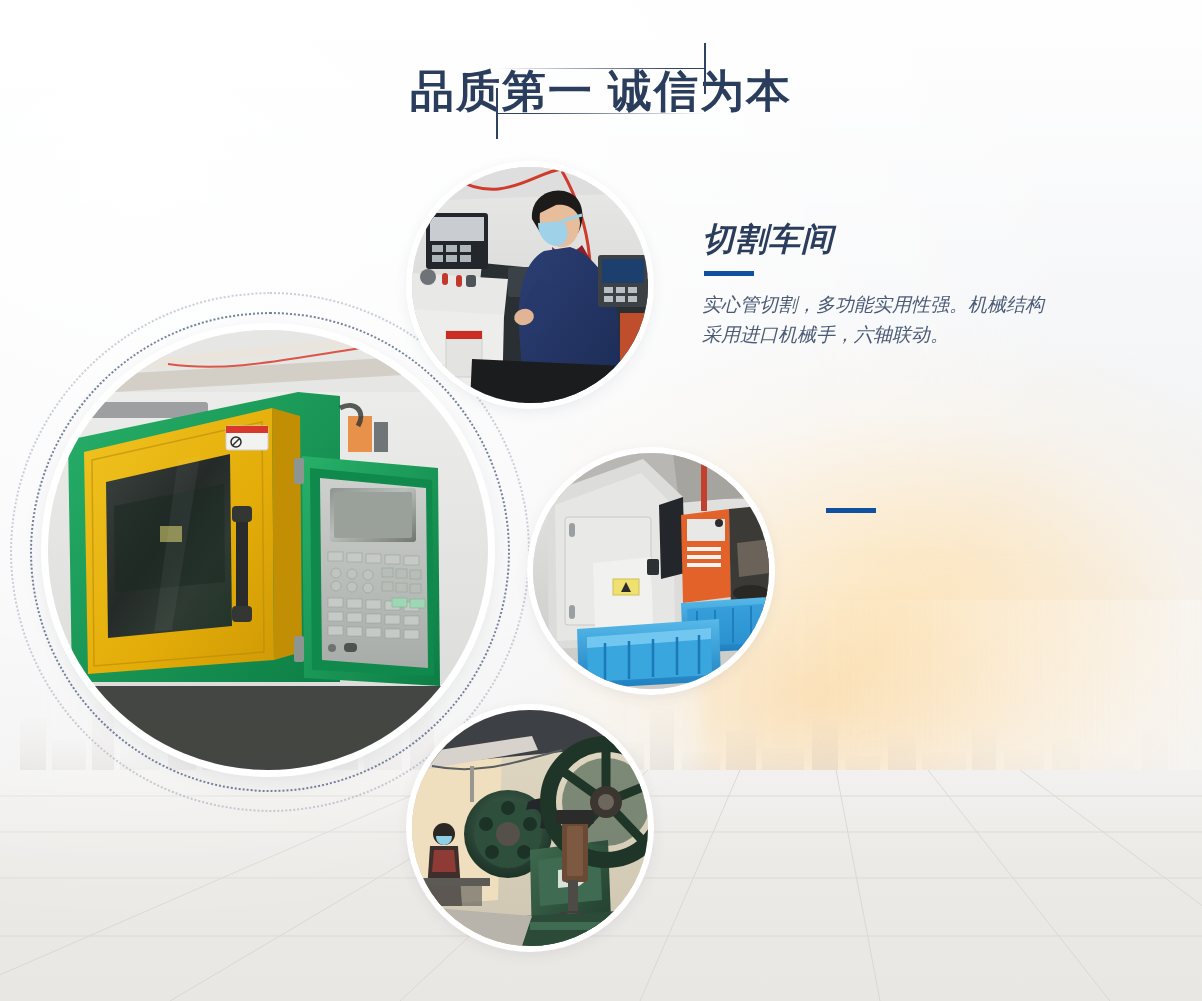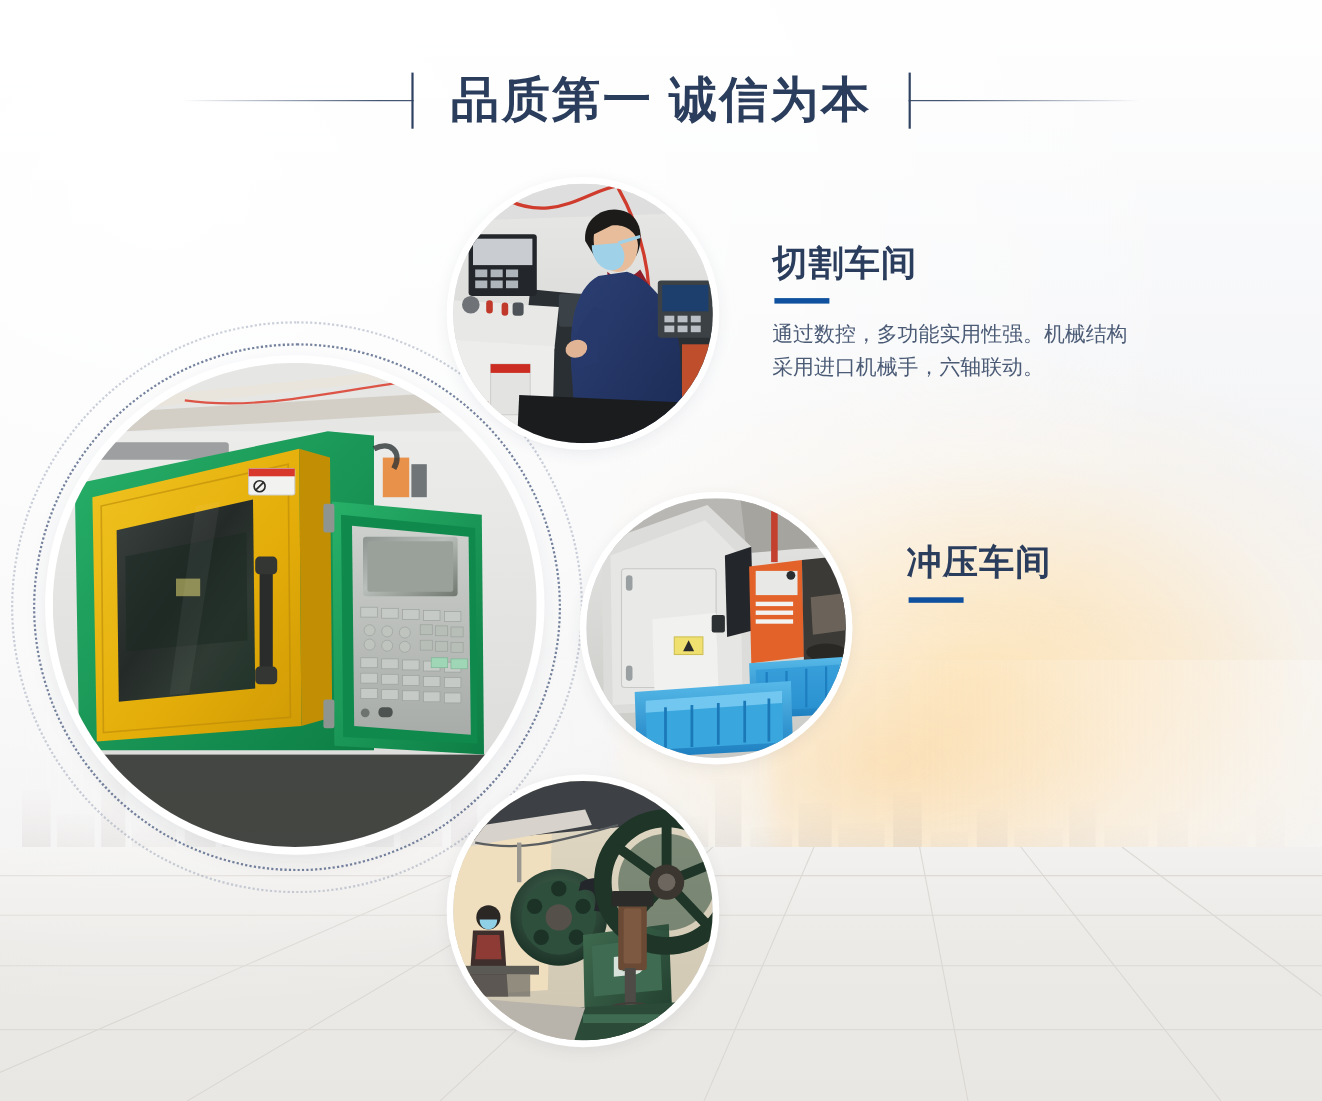--- a/index.html
+++ b/index.html
@@ -77,20 +77,21 @@
   }
 
   
   .header {
     position: absolute;
     left: 0; right: 0; top: 48px;
     height: 86px;
     display: flex;
     align-items: center;
     justify-content: center;
+    flex-direction: column;
   }
   .rule {
     position: relative;
     height: 1px;
     width: 210px;
     background: #2f4262;
   }
   .rule.left  { background: linear-gradient(90deg, rgba(47,66,98,0) 0%, #2f4262 85%); }
   .rule.right { background: linear-gradient(90deg, #2f4262 15%, rgba(47,66,98,0) 100%); }
   .rule .tick {
@@ -154,21 +155,21 @@
     box-shadow: 0 0 0 6px #ffffff, 0 4px 18px rgba(40,55,80,0.14);
     overflow: hidden;
   }
   .step-circle svg { display:block; width:100%; height:100%; }
 
   #circle-cutting  { left: 412px; top: 167px; width: 236px; height: 236px; }
   #circle-stamping { left: 533px; top: 453px; width: 236px; height: 236px; }
   #circle-cnc      { left: 412px; top: 710px; width: 236px; height: 236px; }
 
   
-  .step-text { position: absolute; }
+  .step-text { position: absolute; font-style: italic; }
   .step-title {
     font-size: 32px;
     font-weight: bold;
     color: #2b3d5c;
     line-height: 1.1;
     letter-spacing: 1px;
     margin: 0;
   }
   .step-bar {
     width: 50px;
@@ -484,21 +485,21 @@
       </g>
       <rect x="208" y="146" width="28" height="56" fill="#d9532b" opacity="0.85"></rect>
 
       <path d="M60 192 L236 200 L236 236 L58 236 Z" fill="#1a1c1e"></path>
     </svg>
   </div>
 
   <div class="step-text" id="text-cutting">
     <h2 class="step-title">切割车间</h2>
     <div class="step-bar"></div>
-    <p class="step-desc">通过数控，多功能实用性强。机械结构
+    <p class="step-desc">实心管切割，多功能实用性强。机械结构
 采用进口机械手，六轴联动。</p>
   </div>
 
   <div class="step-circle" id="circle-stamping">
     <svg viewBox="0 0 236 236" preserveAspectRatio="xMidYMid slice">
       <defs>
         <linearGradient id="wall2" x1="0" y1="0" x2="0" y2="1">
           <stop offset="0%" stop-color="#e6e6e4"></stop>
             <stop offset="100%" stop-color="#c9c9c6"></stop>
         </linearGradient>
@@ -559,21 +560,20 @@
         <line x1="120" y1="186" x2="120" y2="224"></line>
         <line x1="144" y1="184" x2="144" y2="222"></line>
         <line x1="166" y1="182" x2="166" y2="221"></line>
       </g>
 
       <path d="M0 196 L46 236 L0 236 Z" fill="#d2d0cc"></path>
     </svg>
   </div>
 
   <div class="step-text" id="text-stamping">
-    <h2 class="step-title">冲压车间</h2>
     <div class="step-bar"></div>
   </div>
 
   <div class="step-circle" id="circle-cnc">
     <svg viewBox="0 0 236 236" preserveAspectRatio="xMidYMid slice">
       <defs>
         <linearGradient id="wall3" x1="0" y1="0" x2="0" y2="1">
           <stop offset="0%" stop-color="#e2d9c4"></stop>
             <stop offset="100%" stop-color="#cfc6b2"></stop>
         </linearGradient>

